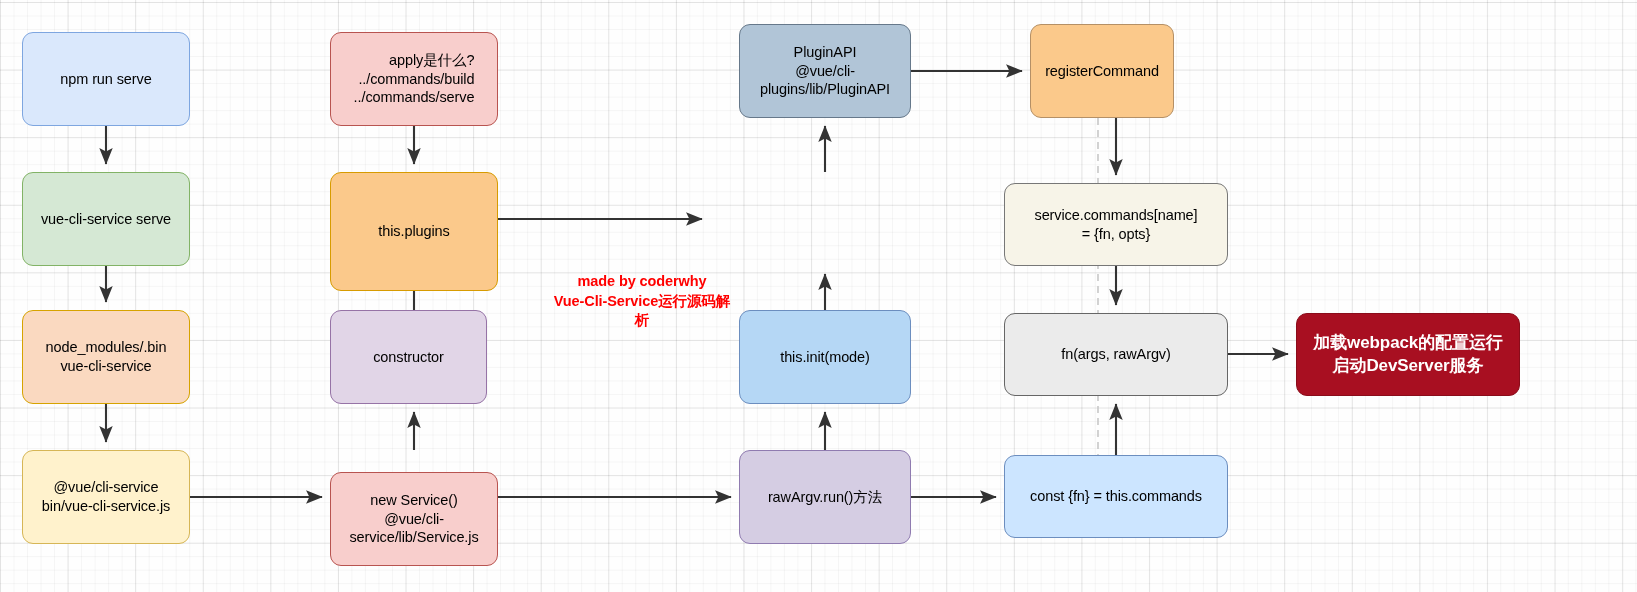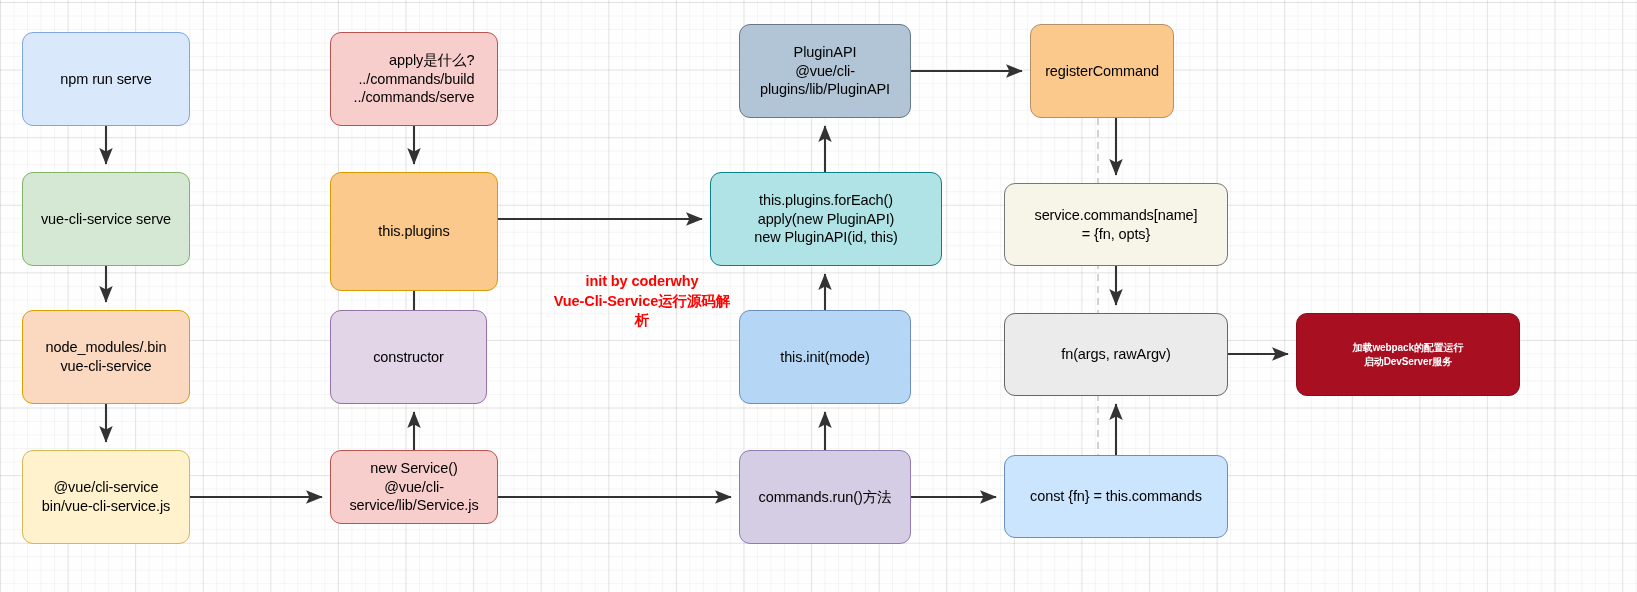--- a/index.html
+++ b/index.html
@@ -39,21 +39,21 @@
     font-size: 14.5px;
     line-height: 1.28;
     color: #000000;
     white-space: pre-line;
     padding: 2px 6px;
     letter-spacing: -0.1px;
   }
   .node.strongtext {
     color: #ffffff;
     font-weight: bold;
-    font-size: 10px;
+    font-size: 17px;
     line-height: 1.35;
   }
   .note {
     position: absolute;
     color: #ff0000;
     font-weight: bold;
     font-size: 14.5px;
     line-height: 1.35;
     text-align: center;
     white-space: pre-line;
@@ -126,44 +126,41 @@
 bin/vue-cli-service.js</div>
 
   <div class="node" style="left:330px; top:32px; width:168px; height:94px; background:#f8cecc; border-color:#b85450;text-align:right;">apply是什么?
 ../commands/build
 ../commands/serve</div>
 
   <div class="node" style="left:330px; top:172px; width:168px; height:119px; background:#fbc98b; border-color:#d79b00;">this.plugins</div>
 
   <div class="node" style="left:330px; top:310px; width:157px; height:94px; background:#e1d5e7; border-color:#9673a6;">constructor</div>
 
-  <div class="node" style="left:330px; top:450px; width:168px; height:74px; background:#f8cecc; border-color:#b85450;">new Service()
+  <div class="node" style="left:330px; top:472px; width:168px; height:94px; background:#f8cecc; border-color:#b85450;">new Service()
 @vue/cli-
 service/lib/Service.js</div>
 
   <div class="node" style="left:739px; top:24px; width:172px; height:94px; background:#b1c5d7; border-color:#66788a;">PluginAPI
 @vue/cli-
 plugins/lib/PluginAPI</div>
 
-  <div class="node" style="left:710px; top:172px; width:232px; height:94px; background:#b0e3e6; border-color:#0e8088;">this.plugins.forEach()
-apply(new PluginAPI)
-new PluginAPI(id, this)</div>
 
   <div class="node" style="left:739px; top:310px; width:172px; height:94px; background:#b5d7f5; border-color:#6c8ebf;">this.init(mode)</div>
 
-  <div class="node" style="left:739px; top:450px; width:172px; height:94px; background:#d5cde3; border-color:#8f7bb0;">commands.run()方法</div>
+  <div class="node" style="left:739px; top:450px; width:172px; height:94px; background:#d5cde3; border-color:#8f7bb0;">rawArgv.run()方法</div>
 
   <div class="node" style="left:1030px; top:24px; width:144px; height:94px; background:#fbc98b; border-color:#b59066;">registerCommand</div>
 
   <div class="node" style="left:1004px; top:183px; width:224px; height:83px; background:#f7f4e8; border-color:#777777;">service.commands[name]
 = {fn, opts}</div>
 
   <div class="node" style="left:1004px; top:313px; width:224px; height:83px; background:#ebebeb; border-color:#666666;">fn(args, rawArgv)</div>
 
   <div class="node" style="left:1004px; top:455px; width:224px; height:83px; background:#cce5ff; border-color:#6c8ebf;">const {fn} = this.commands</div>
 
   <div class="node strongtext" style="left:1296px; top:313px; width:224px; height:83px; background:#a80f21; border-color:#8a0c1a;">加载webpack的配置运行
 启动DevServer服务</div>
 
-  <div class="note" style="left:547px; top:272px; width:190px;">init by coderwhy
+  <div class="note" style="left:547px; top:272px; width:190px;">made by coderwhy
 Vue-Cli-Service运行源码解析</div>
 
 </div>
 
 </body></html>

